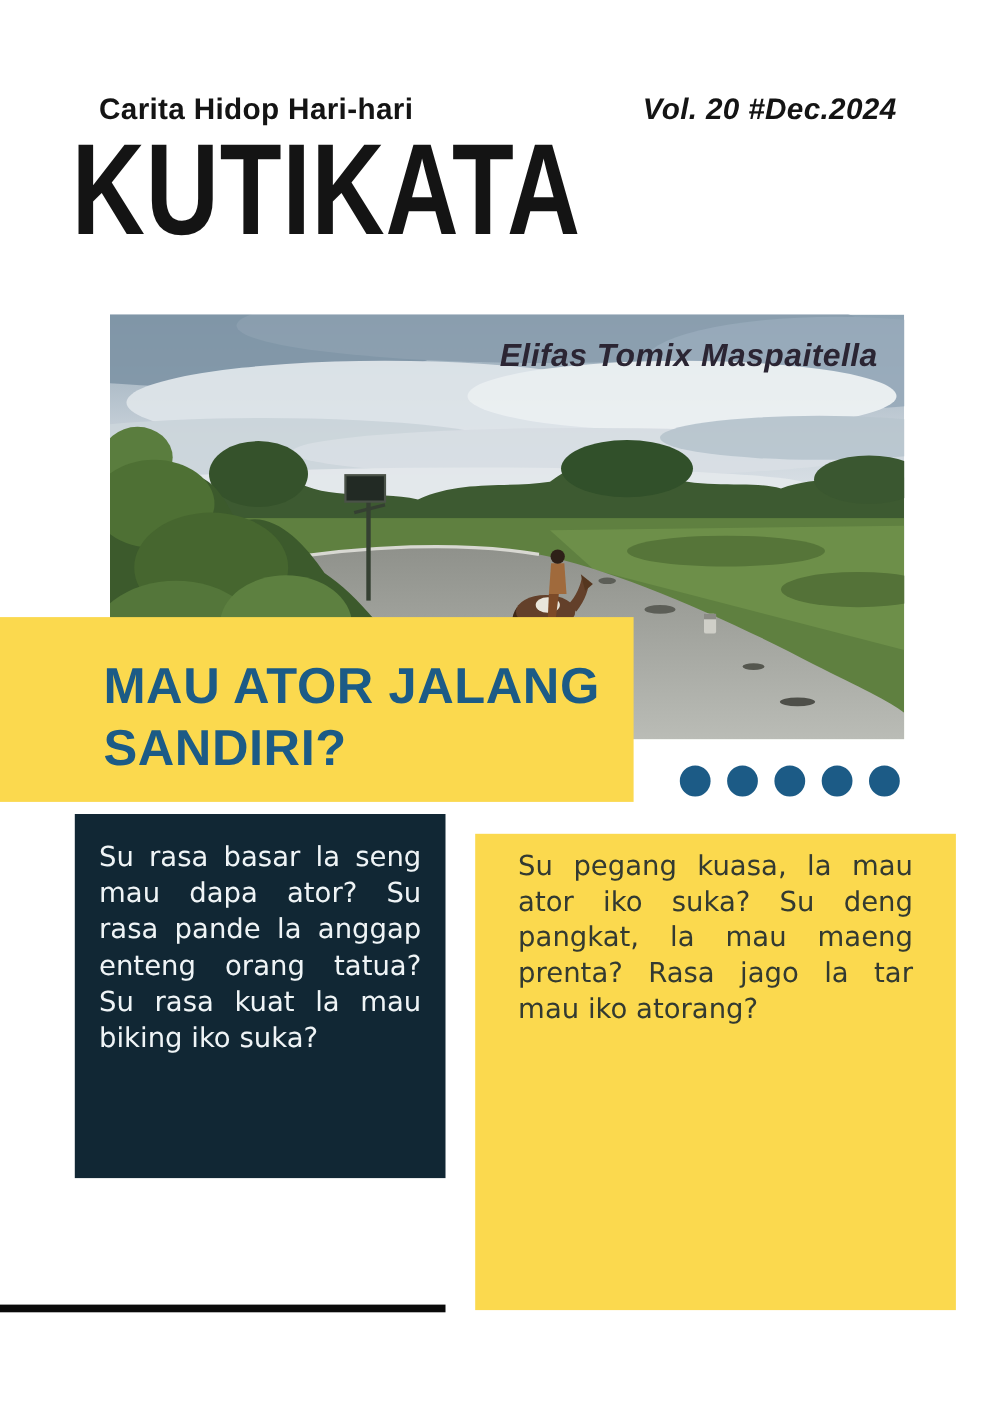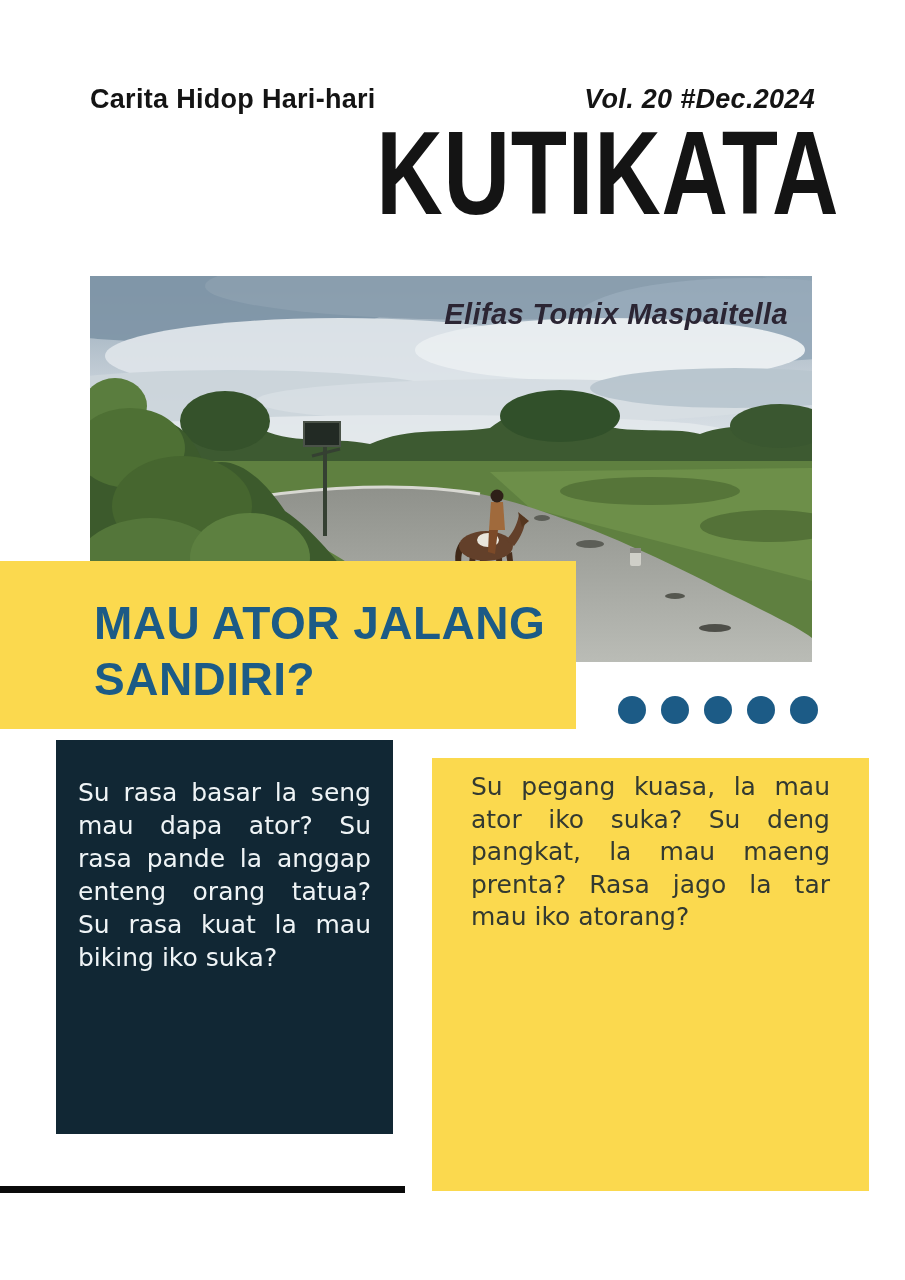--- a/index.html
+++ b/index.html
@@ -17,47 +17,47 @@
     width:905px;height:1280px;position:relative;background:#ffffff;
     overflow:hidden;font-family:"Liberation Sans",sans-serif;
   }
   .header-row{
     position:absolute;left:90px;right:90px;top:84px;
     display:flex;justify-content:space-between;align-items:baseline;
   }
   .masthead{font-size:27px;font-weight:700;letter-spacing:.3px;color:var(--ink);}
   .issue{font-size:27px;font-weight:700;font-style:italic;color:var(--ink);letter-spacing:.3px;}
   .main-title{
-    position:absolute;top:112px;left:0;right:0;margin:0;text-align:right;
+    position:absolute;top:112px;left:0;right:0;margin:0;text-align:left;
     font-size:118px;line-height:1.05;font-weight:900;color:var(--ink);
   }
   .main-title .squeeze{display:inline-block;transform:scaleX(.78);transform-origin:center;letter-spacing:1px;}
   .photo{
-    position:absolute;left:90px;top:276px;width:722px;height:386px;margin:0;z-index:1;
+    position:absolute;left:90px;top:276px;width:722px;height:386px;margin:10px;z-index:1;
   }
   .photo svg{display:block;width:100%;height:100%;}
   .photo-credit{
     position:absolute;top:22px;right:24px;
     font-size:29px;font-style:italic;font-weight:700;color:var(--caption-ink);letter-spacing:.4px;
   }
   .hero-block{
     position:absolute;left:0;top:561px;width:576px;height:168px;
     background:var(--accent-yellow);z-index:3;
   }
   .headline{
     position:absolute;left:94px;top:34px;margin:0;width:470px;
     font-size:46px;line-height:1.22;font-weight:800;color:var(--blue);letter-spacing:.5px;
   }
   .dots-row{
     position:absolute;left:618px;top:696px;display:flex;gap:15px;z-index:2;
   }
   .dot{width:28px;height:28px;border-radius:50%;background:var(--blue);}
   .left-box{
-    position:absolute;left:56px;top:740px;width:337px;height:394px;
-    background:var(--navy);box-sizing:border-box;padding:36px 22px;z-index:2;
+    position:absolute;left:68px;top:740px;width:337px;height:331px;
+    background:var(--navy);box-sizing:border-box;padding:22px 22px;z-index:2;
   }
   .left-box p{
     margin:0;color:var(--box-text-light);
     font-family:"DejaVu Sans",sans-serif;font-size:25px;line-height:33px;
     text-align:justify;hyphens:none;
   }
   .right-box{
     position:absolute;left:432px;top:758px;width:437px;height:433px;
     background:var(--accent-yellow);box-sizing:border-box;padding:13px 39px;z-index:2;
   }

